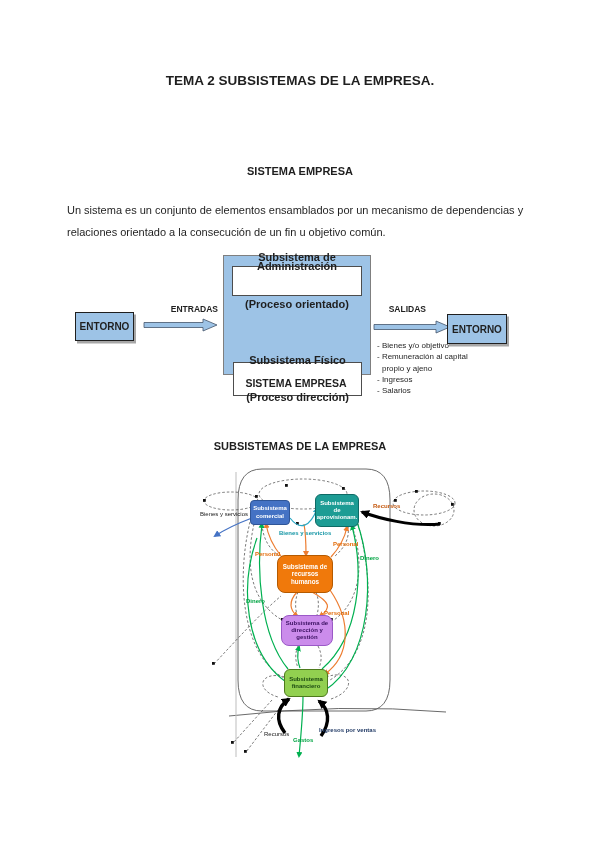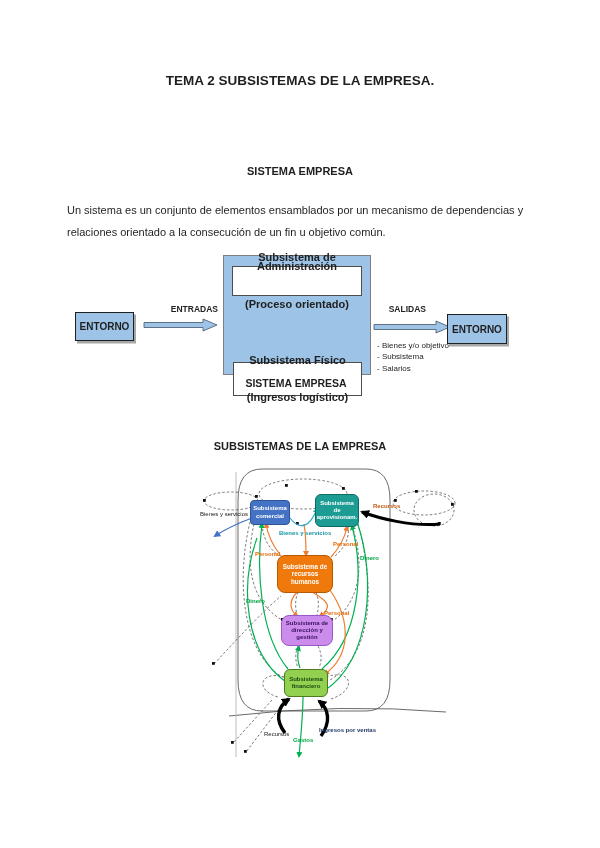--- a/index.html
+++ b/index.html
@@ -160,35 +160,36 @@
   <div class="abs intro">Un sistema es un conjunto de elementos ensamblados por un mecanismo de dependencias y relaciones orientado a la consecución de un fin u objetivo común.</div>
 
   <div class="abs bluebox bigbox"></div>
 
   <div class="abs whitebox" style="left:232px;top:266px;width:128px;height:28px;">
     <div>Subsistema de Administración</div>
     <div>(Proceso orientado)</div>
   </div>
   <div class="abs whitebox" style="left:233px;top:330px;width:127px;height:32px;margin-top:32px;">
     <div>Subsistema Físico</div>
-    <div>(Ingresos logístico)</div>
+    <div>(Proceso dirección)</div>
   </div>
 
   <div class="abs bluebox entorno" style="left:75px;top:312px;width:57px;height:27px;">ENTORNO</div>
   <div class="abs flowlabel" style="left:140px;top:304px;width:78px;">ENTRADAS</div>
 
 
   <div class="abs caption1">SISTEMA EMPRESA</div>
 
   <div class="abs flowlabel" style="left:366px;top:304px;width:60px;">SALIDAS</div>
   <div class="abs bluebox entorno" style="left:447px;top:314px;width:58px;height:28px;">ENTORNO</div>
 
   <div class="abs iolist" style="left:377px;top:340px;width:108px;">
     <div>- Bienes y/o objetivo</div>
-    <div>- Subsistema</div>
+    <div>- Remuneración al capital propio y ajeno</div>
+    <div>- Ingresos</div>
     <div>- Salarios</div>
   </div>
 
   <div class="abs sbox sb-com">Subsistema comercial</div>
   <div class="abs sbox sb-apr">Subsistema de aprovisionam.</div>
   <div class="abs sbox sb-rh">Subsistema de recursos humanos</div>
   <div class="abs sbox sb-dir">Subsistema de dirección y gestión</div>
   <div class="abs sbox sb-fin">Subsistema financiero</div>
 
   <div class="abs tag tag-blk" style="left:200px;top:511px;">Bienes y servicios</div>

